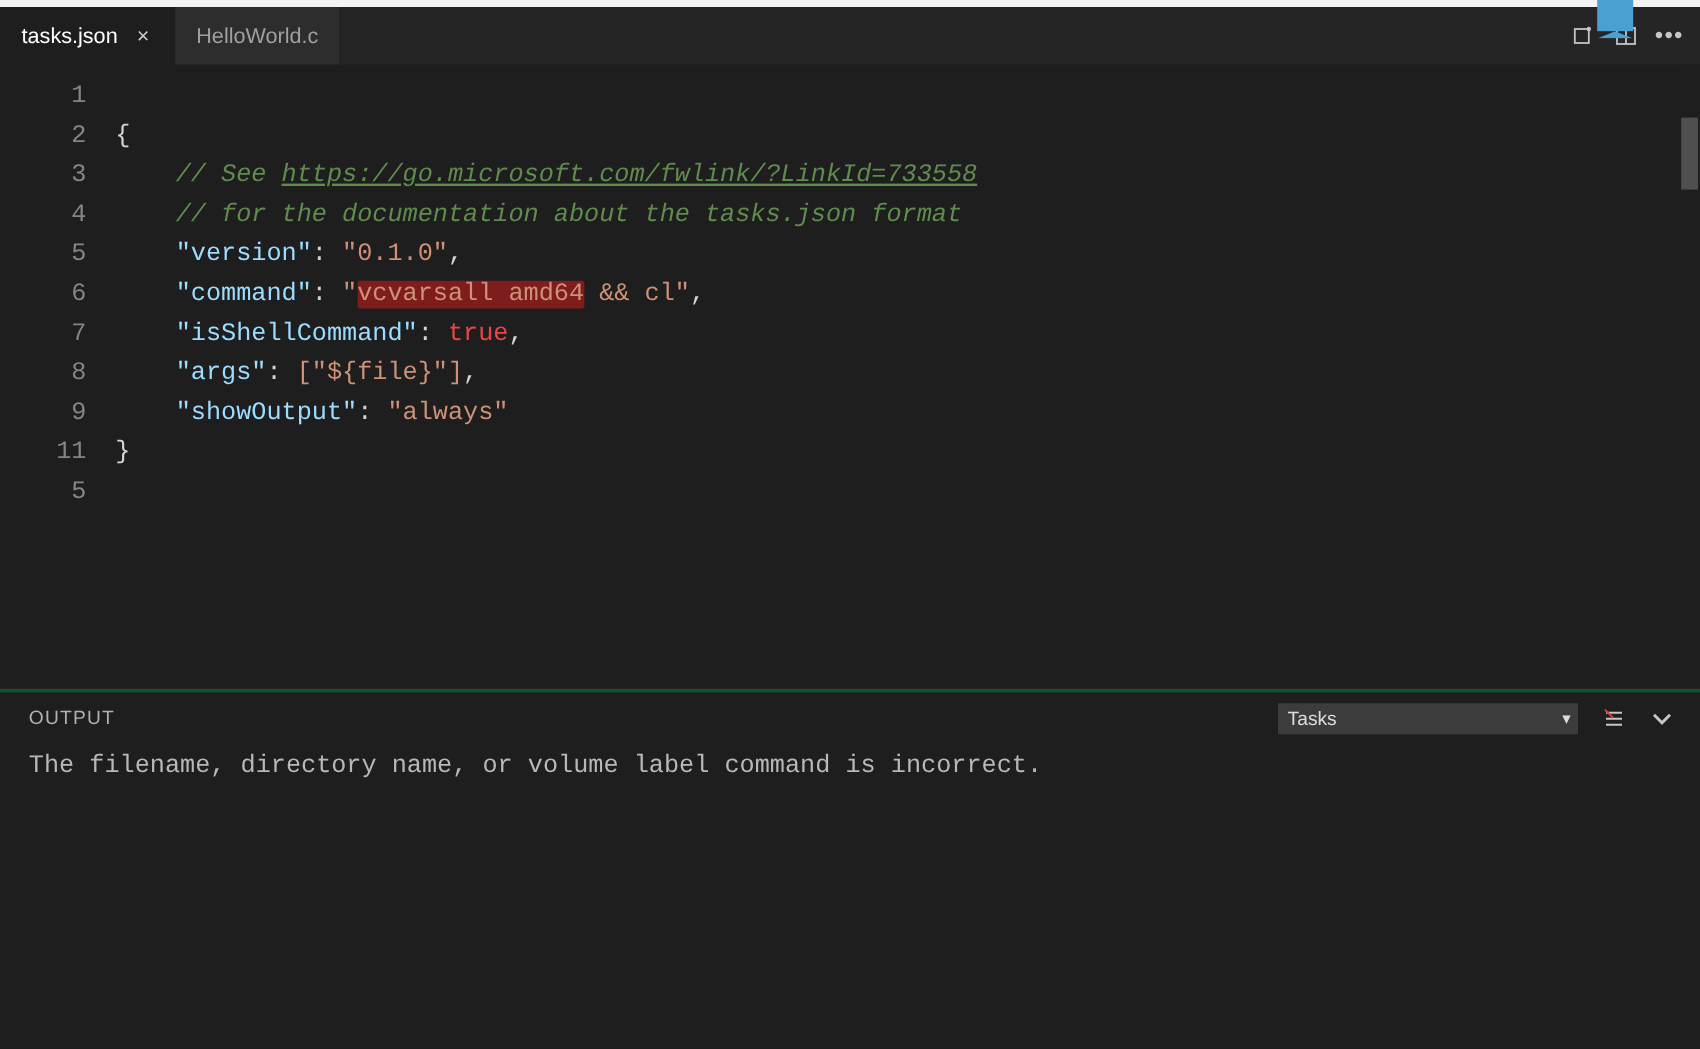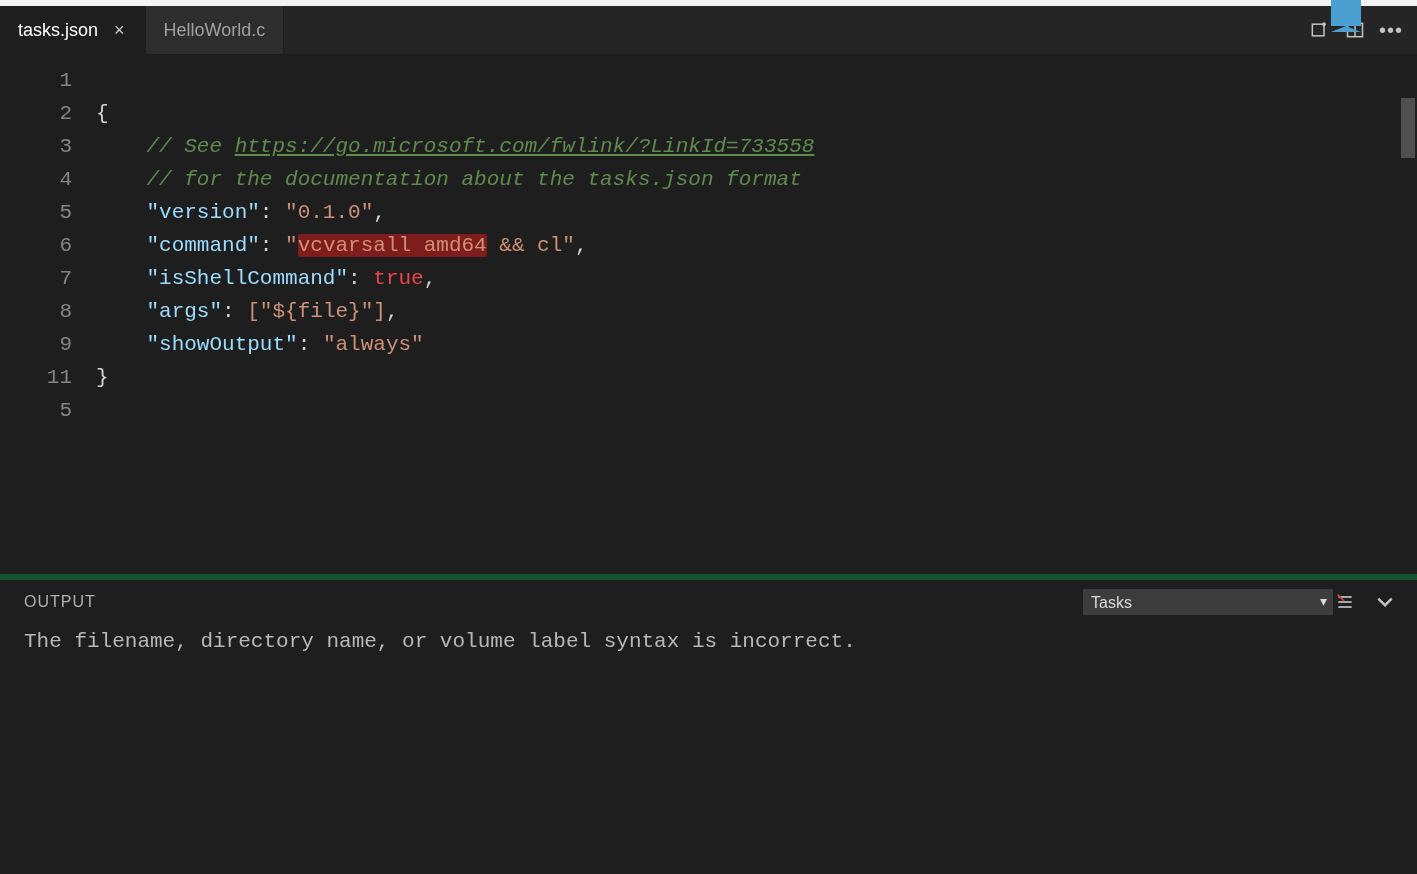--- a/index.html
+++ b/index.html
@@ -124,21 +124,21 @@
     background: #7f1d1d;
     border-radius: 2px;
   }
   .code .line { display:block; height:33px;}
   
   .right-strip { width: 14px; background:#1e1e1e; }
   
   .panel {
     height: 300px;
     background: #1e1e1e;
-    border-top: 6px solid #14532d;
+    border-top: 3px solid #14532d;
     display:flex;
     flex-direction:column;
   }
   .panel-header {
     display:flex;
     align-items:center;
     height: 44px;
     padding: 0 20px 0 24px;
   }
   .panel-title {
@@ -152,21 +152,21 @@
     color: #dcdcdc;
     border: none;
     height: 26px;
     padding: 0 8px;
     font-size: 16px;
     min-width: 250px;
     appearance: none;
     position: relative;
     cursor:pointer;
   }
-  .select-wrap { position:relative; text-decoration:underline;}
+  .select-wrap { position:relative; margin-right:18px;text-decoration:underline;}
   .select-wrap::after{
     content:"▾";
     position:absolute;
     right:6px; top:4px;
     color:#dcdcdc;
     font-size:14px;
     pointer-events:none;
   }
   .panel-icons { display:flex; gap:16px; align-items:center; }
   .panel-body {
@@ -261,18 +261,18 @@
           </svg>
         </span>
         <span class="icon-btn">
           <svg viewBox="0 0 24 24" stroke="currentColor" stroke-width="3" fill="none">
             <polyline points="4,8 12,16 20,8"></polyline>
           </svg>
         </span>
       </span>
     </div>
     <div class="panel-body">
-      <span>The filename, directory name, or volume label syntax is incorrect.</span>
+      <span>The filename, directory name, or volume label command is incorrect.</span>
     </div>
     <div class="panel-vscroll"></div>
   </div>
   </div>
 </div>
 
 </body></html>

